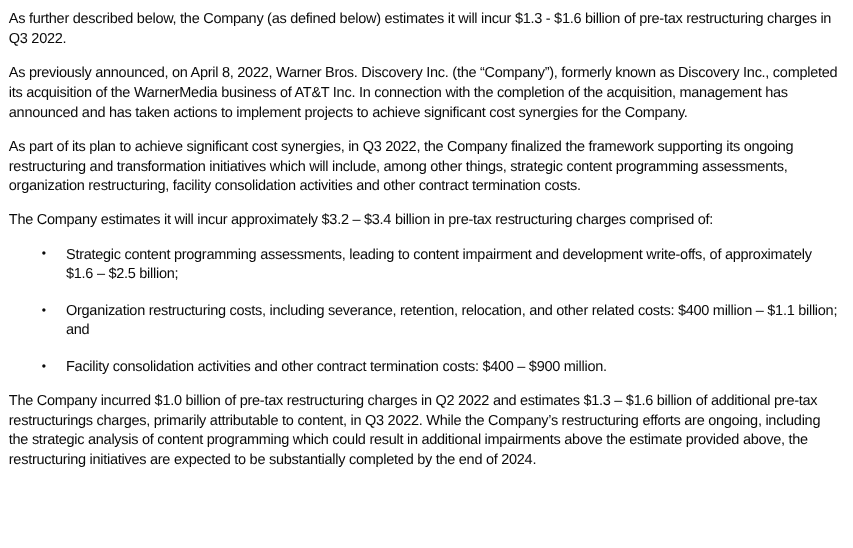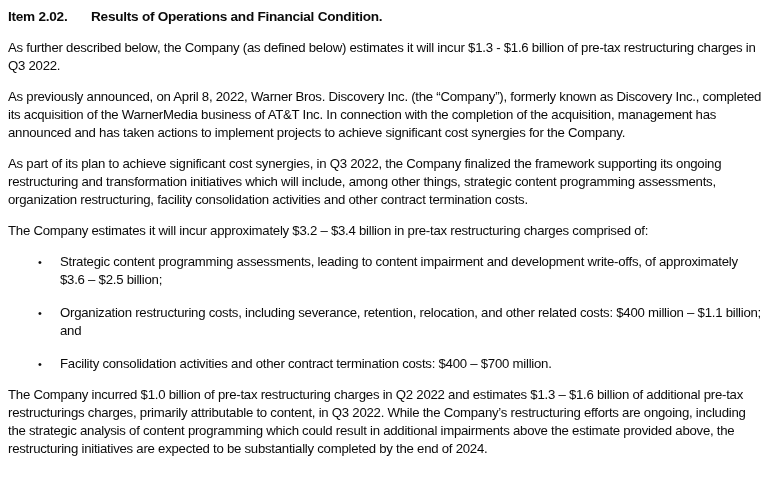--- a/index.html
+++ b/index.html
@@ -54,45 +54,41 @@
   }
   ul.bullets .btext {
     flex: 1;
   }
 </style>
 </head>
 <body>
 
 <div class="page">
 
-  <h1 class="heading">
-    <span class="hnum">Item 2.02.</span>
-    <span class="htitle">Results of Operations and Financial Condition.</span>
-  </h1>
 
   <p class="para">As further described below, the Company (as defined below) estimates it will incur $1.3 - $1.6 billion of pre-tax restructuring charges in Q3 2022.</p>
 
 
   <p class="para">As previously announced, on April 8, 2022, Warner Bros. Discovery Inc. (the “Company”), formerly known as Discovery Inc., completed its acquisition of the WarnerMedia business of AT&amp;T Inc. In connection with the completion of the acquisition, management has announced and has taken actions to implement projects to achieve significant cost synergies for the Company.</p>
 
   <p class="para">As part of its plan to achieve significant cost synergies, in Q3 2022, the Company finalized the framework supporting its ongoing restructuring and transformation initiatives which will include, among other things, strategic content programming assessments, organization restructuring, facility consolidation activities and other contract termination costs.</p>
 
   <p class="para">The Company estimates it will incur approximately $3.2 – $3.4 billion in pre-tax restructuring charges comprised of:</p>
 
   <ul class="bullets">
     <li>
       <span class="marker">•</span>
-      <span class="btext">Strategic content programming assessments, leading to content impairment and development write-offs, of approximately $3.6 – $2.5 billion;</span>
+      <span class="btext">Strategic content programming assessments, leading to content impairment and development write-offs, of approximately $1.6 – $2.5 billion;</span>
     </li>
     <li>
       <span class="marker">•</span>
       <span class="btext">Organization restructuring costs, including severance, retention, relocation, and other related costs: $400 million – $1.1 billion; and</span>
     </li>
     <li>
       <span class="marker">•</span>
-      <span class="btext">Facility consolidation activities and other contract termination costs: $400 – $700 million.</span>
+      <span class="btext">Facility consolidation activities and other contract termination costs: $400 – $900 million.</span>
     </li>
   </ul>
 
 
   <p class="para">The Company incurred $1.0 billion of pre-tax restructuring charges in Q2 2022 and estimates $1.3 – $1.6 billion of additional pre-tax restructurings charges, primarily attributable to content, in Q3 2022. While the Company’s restructuring efforts are ongoing, including the strategic analysis of content programming which could result in additional impairments above the estimate provided above, the restructuring initiatives are expected to be substantially completed by the end of 2024.</p>
 
 </div>
 
 </body></html>

